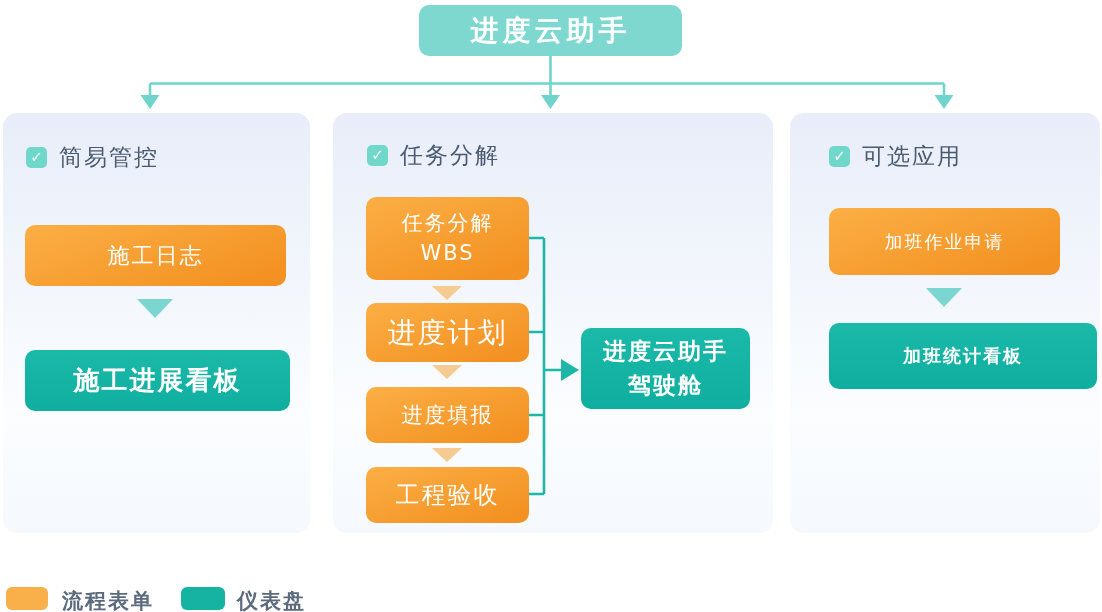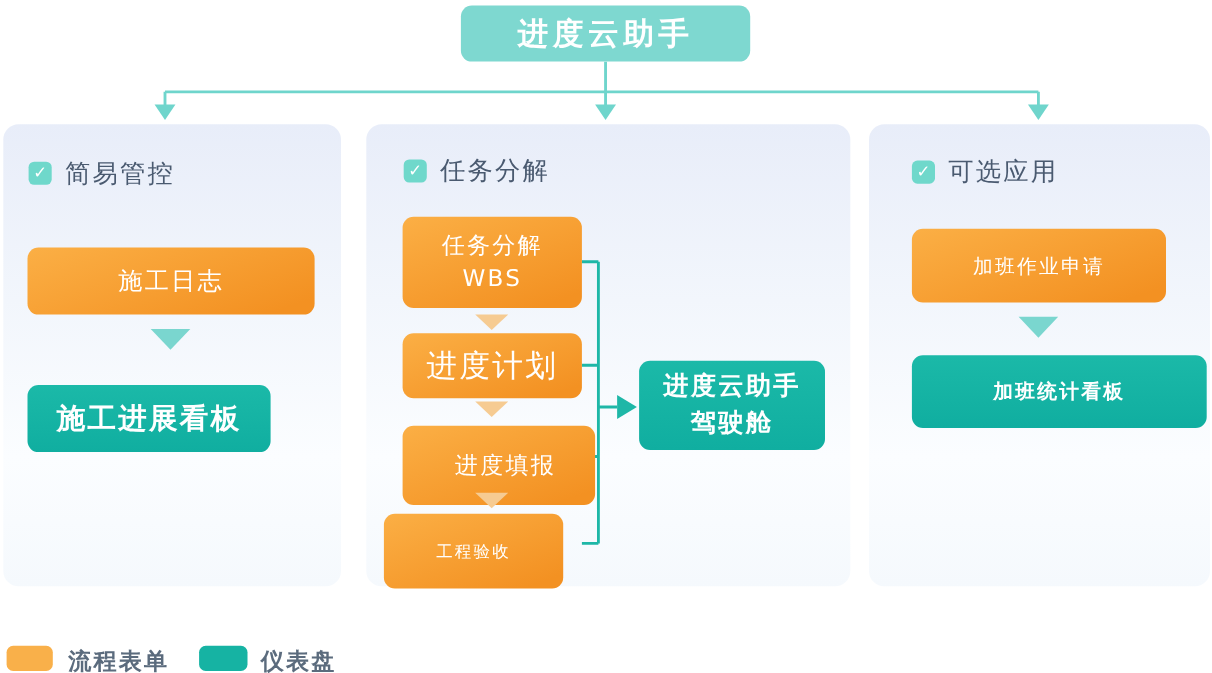--- a/index.html
+++ b/index.html
@@ -63,44 +63,44 @@
 
 <div class="abs panel panel-left">
   <div class="panel-head" style="left:23px;top:29px;">
     <span class="checkbox">
       <span>✓</span>
     </span>
     <span class="panel-title">简易管控</span>
   </div>
   <div class="node node-form" style="left:22px;top:112px;width:261px;height:61px;font-size:22px;text-align:right;">施工日志</div>
   <div class="tri tri-teal" style="left:134px;top:186px;"></div>
-  <div class="node node-dash" style="left:22px;top:237px;width:221px;height:61px;font-size:26px;font-weight:bold;text-align:center;">施工进展看板</div>
+  <div class="node node-dash" style="left:22px;top:237px;width:265px;height:61px;font-size:26px;font-weight:bold;text-align:center;">施工进展看板</div>
 </div>
 
 <div class="abs panel panel-mid">
   <div class="panel-head" style="left:34px;top:27px;">
     <span class="checkbox">
       <span>✓</span>
     </span>
     <span class="panel-title">任务分解</span>
   </div>
 
   <svg style="position:absolute;left:0;top:0;" width="440" height="420" viewBox="0 0 440 420">
     <path d="M196 125 H211 M196 219 H211 M196 302 H211 M196 381 H211 M211 125 V381 M211 257 H228" stroke="#1EB7A7" stroke-width="2.6" fill="none"></path>
     <polygon points="228,246 228,268 246,257" fill="#1EB7A7"></polygon>
   </svg>
 
   <div class="node node-form" style="left:33px;top:84px;width:163px;height:83px;font-size:21px;line-height:1.4;">任务分解
 WBS</div>
   <div class="tri tri-orange" style="left:99px;top:173px;"></div>
   <div class="node node-form" style="left:33px;top:190px;width:163px;height:59px;font-size:28px;">进度计划</div>
   <div class="tri tri-orange" style="left:99px;top:252px;"></div>
-  <div class="node node-form" style="left:33px;top:274px;width:163px;height:72px;font-size:21px;padding-left:12px;">进度填报</div>
+  <div class="node node-form" style="left:33px;top:274px;width:163px;height:56px;font-size:21px;">进度填报</div>
   <div class="tri tri-orange" style="left:99px;top:335px;"></div>
-  <div class="node node-form" style="left:16px;top:354px;width:163px;height:68px;font-size:15px;">工程验收</div>
+  <div class="node node-form" style="left:33px;top:354px;width:163px;height:56px;font-size:24px;">工程验收</div>
 
   <div class="node node-dash" style="left:248px;top:215px;width:169px;height:81px;font-size:23px;font-weight:bold;line-height:1.45;">进度云助手
 驾驶舱</div>
 </div>
 
 <div class="abs panel panel-right">
   <div class="panel-head" style="left:39px;top:28px;">
     <span class="checkbox">
       <span>✓</span>
     </span>

